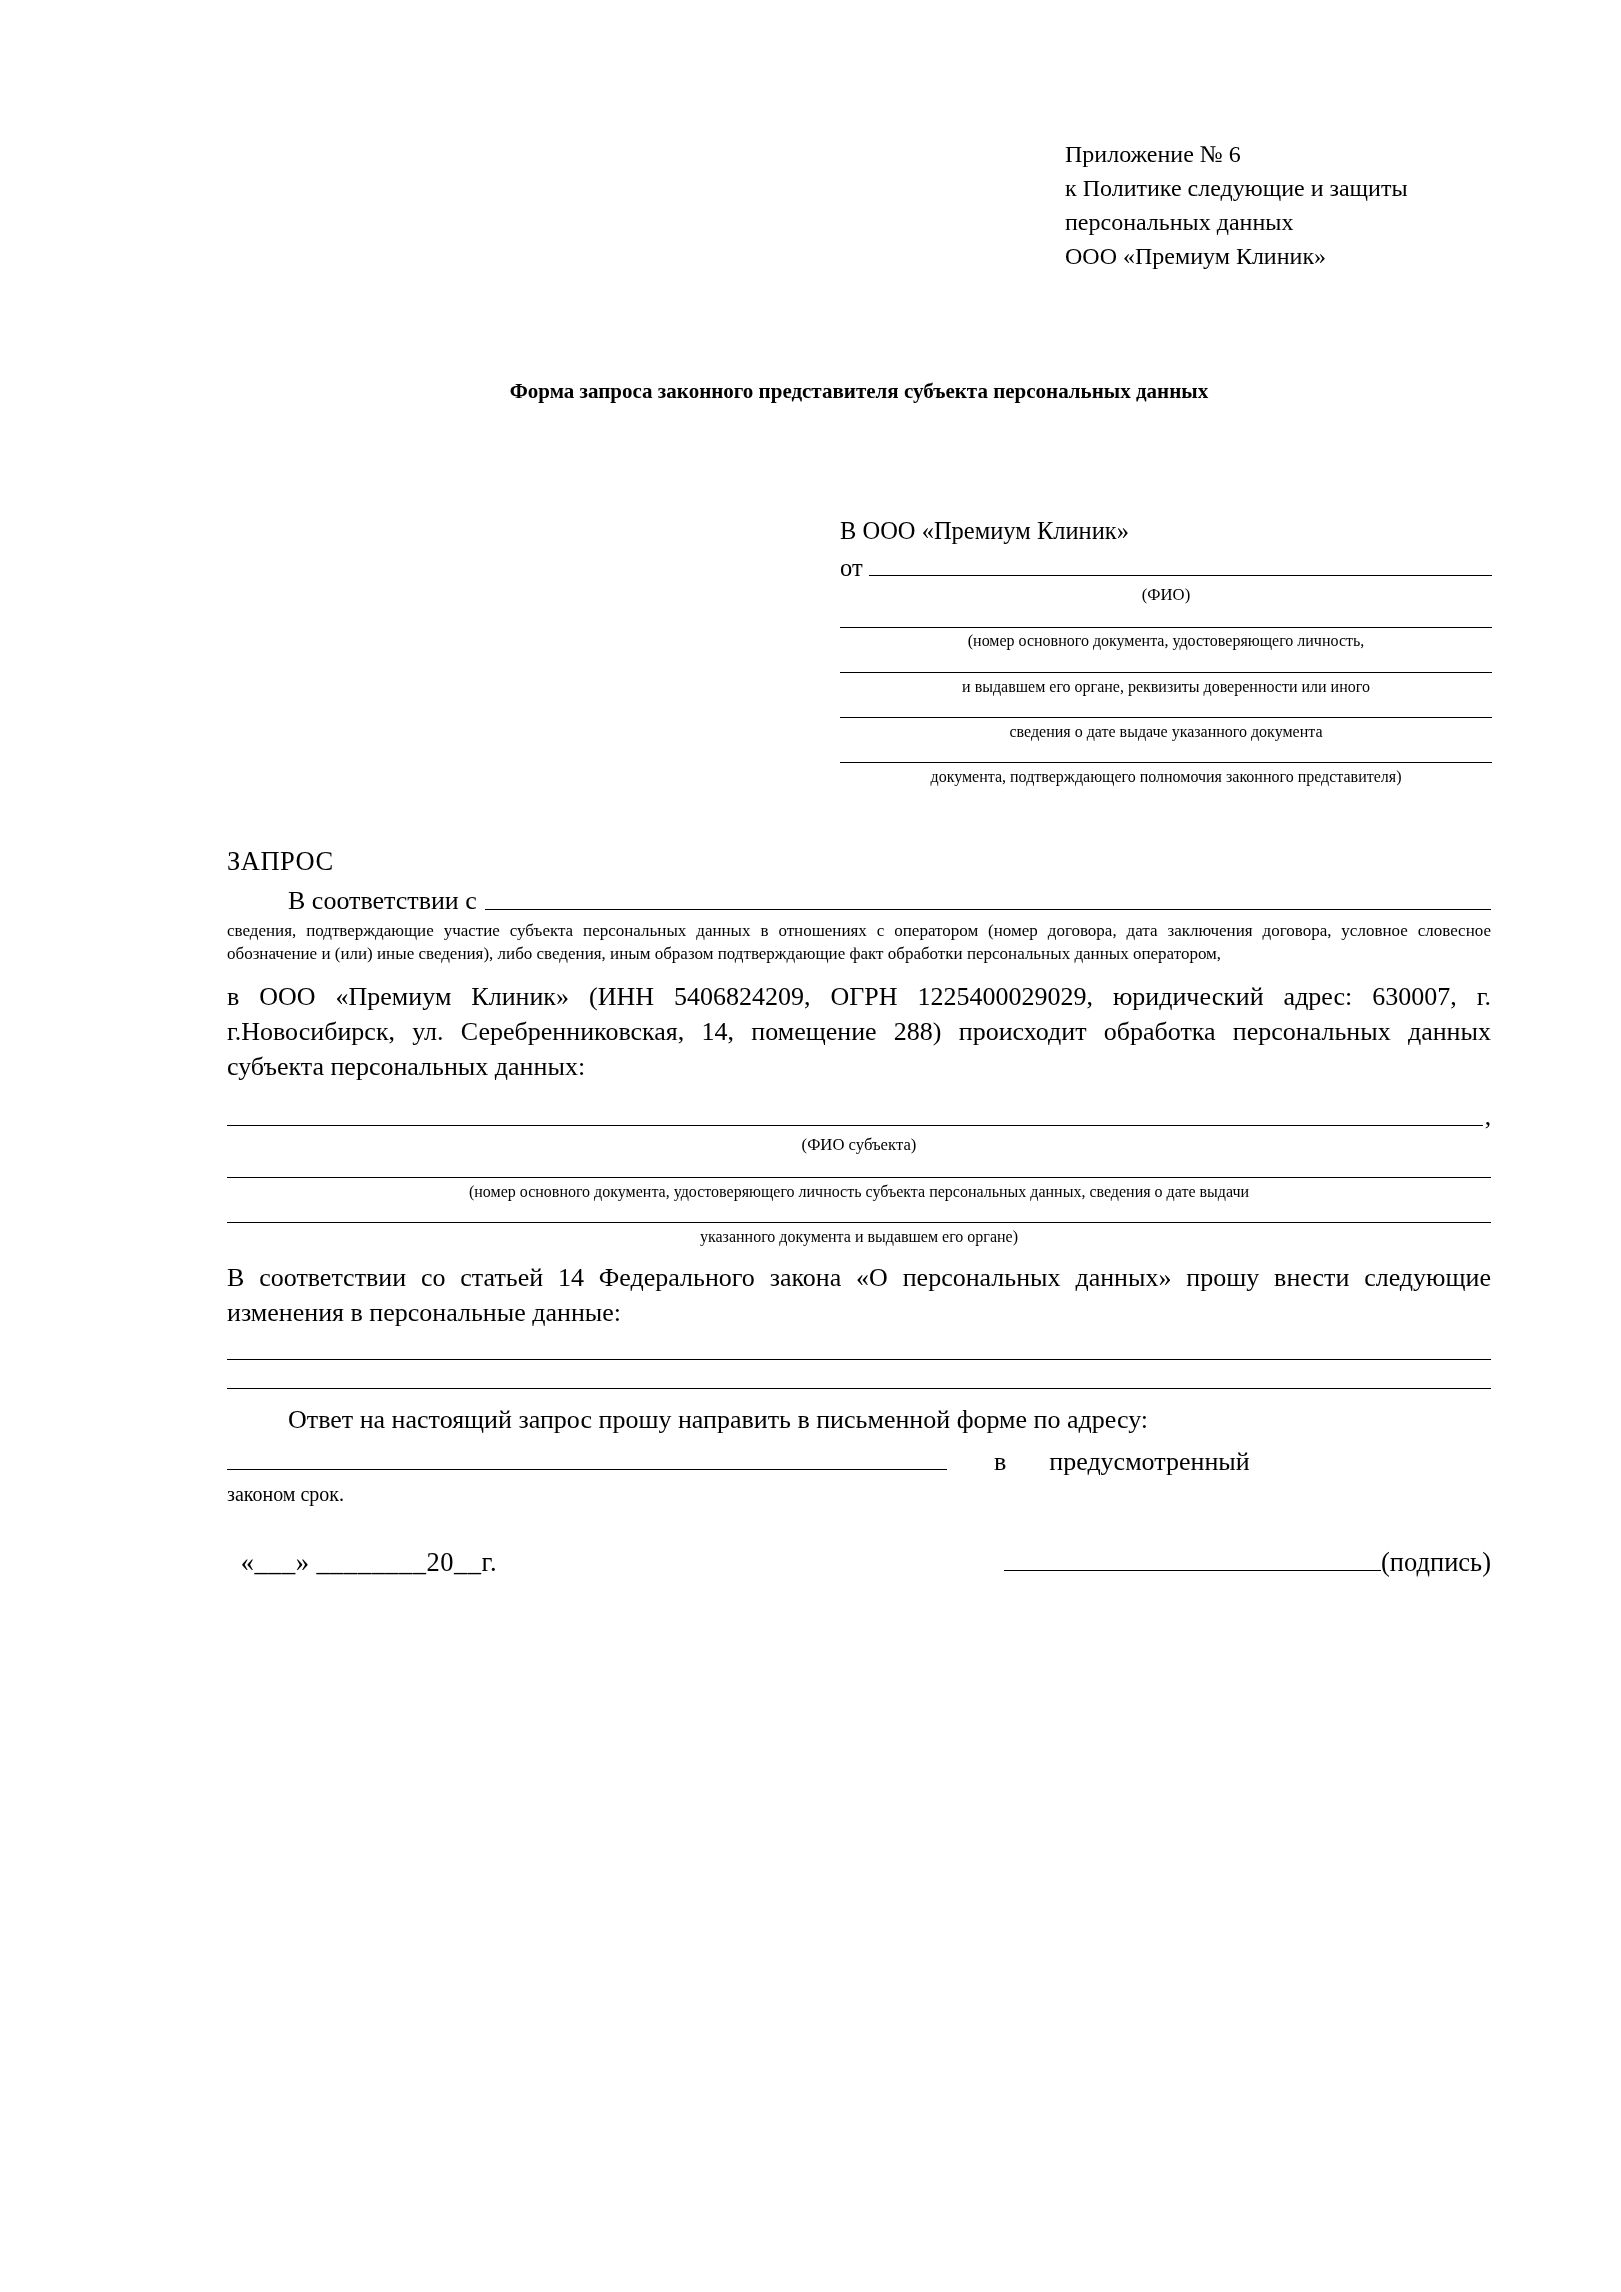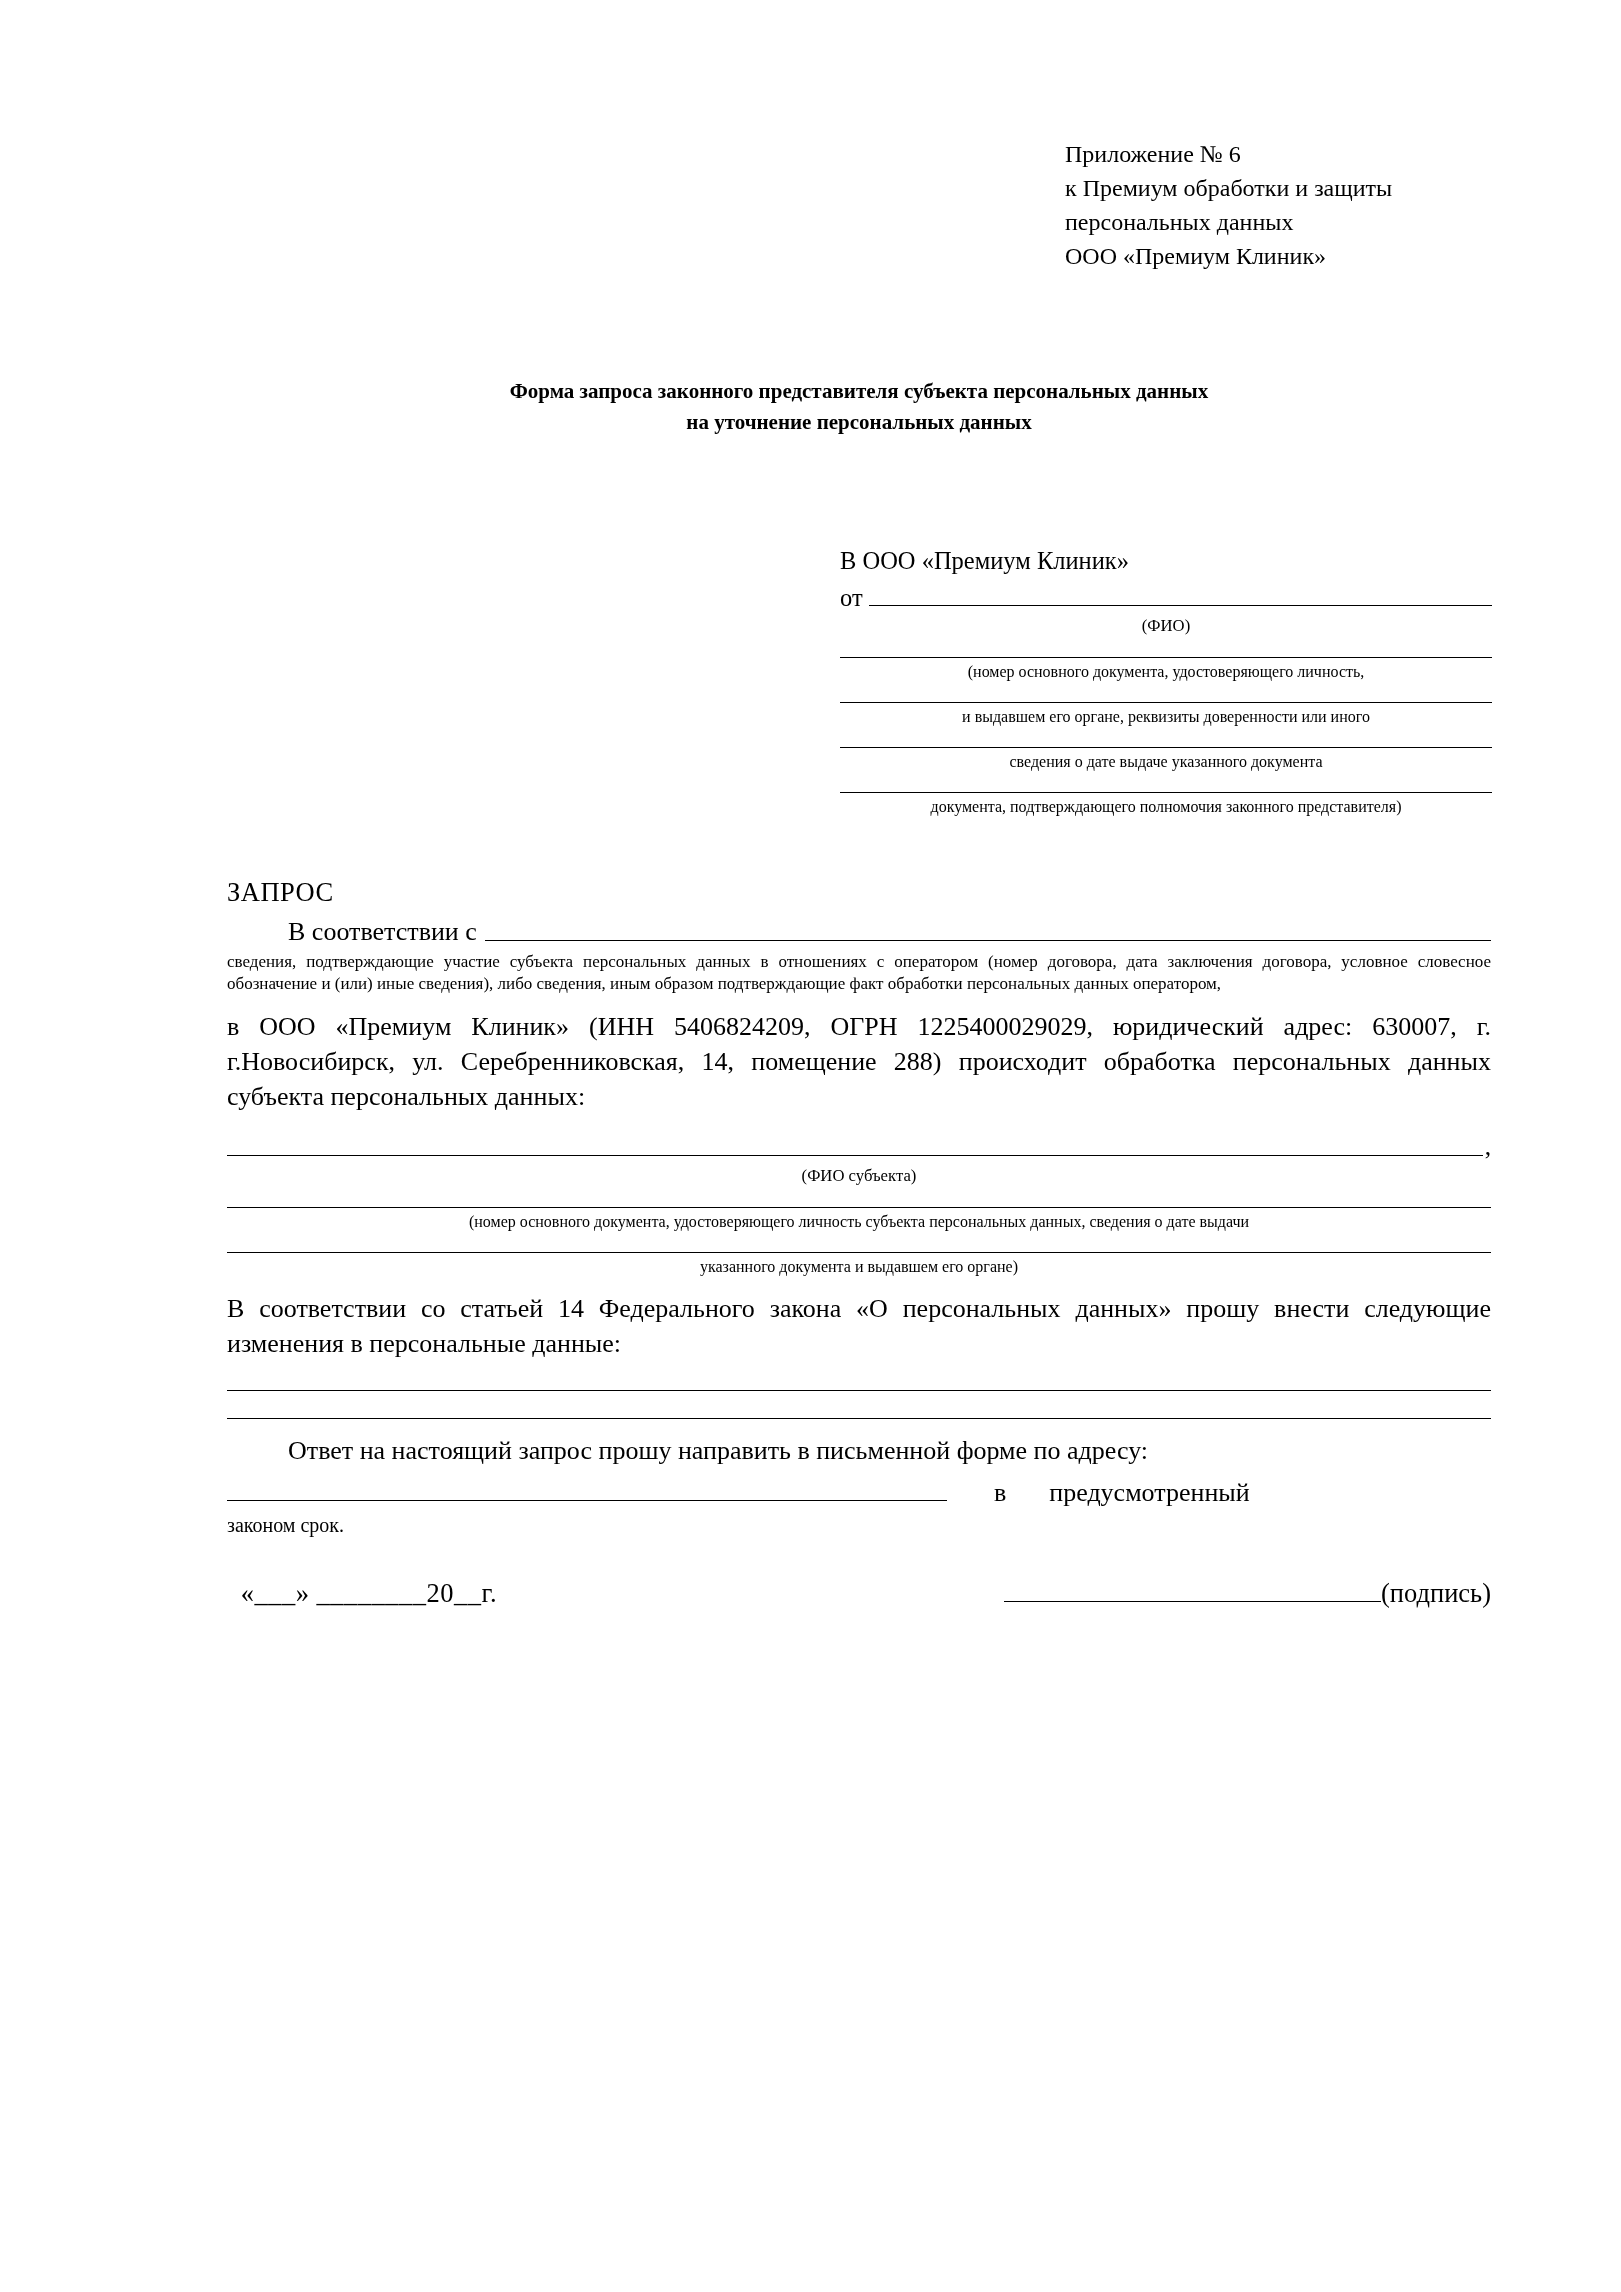--- a/index.html
+++ b/index.html
@@ -178,28 +178,27 @@
   .sign-row .sigcap { white-space: nowrap; }
 </style>
 </head>
 <body>
 
 <div class="page">
   <div class="content">
 
     <div class="doc-header">
       <div>Приложение № 6</div>
-      <div>к Премиум обработки и защиты</div>
+      <div>к Политике следующие и защиты</div>
       <div>персональных данных</div>
       <div>ООО «Премиум Клиник»</div>
     </div>
 
     <div class="doc-title">
       <span class="l1">Форма запроса законного представителя субъекта персональных данных</span>
-      <span class="l2">на уточнение персональных данных</span>
     </div>
 
     <div class="addressee">
       <div class="to-line">В ООО «Премиум Клиник»</div>
 
       <div class="from-row">
         <span class="lbl">от</span>
         <span class="rule"></span>
       </div>
       <div class="caption">(ФИО)</div>

